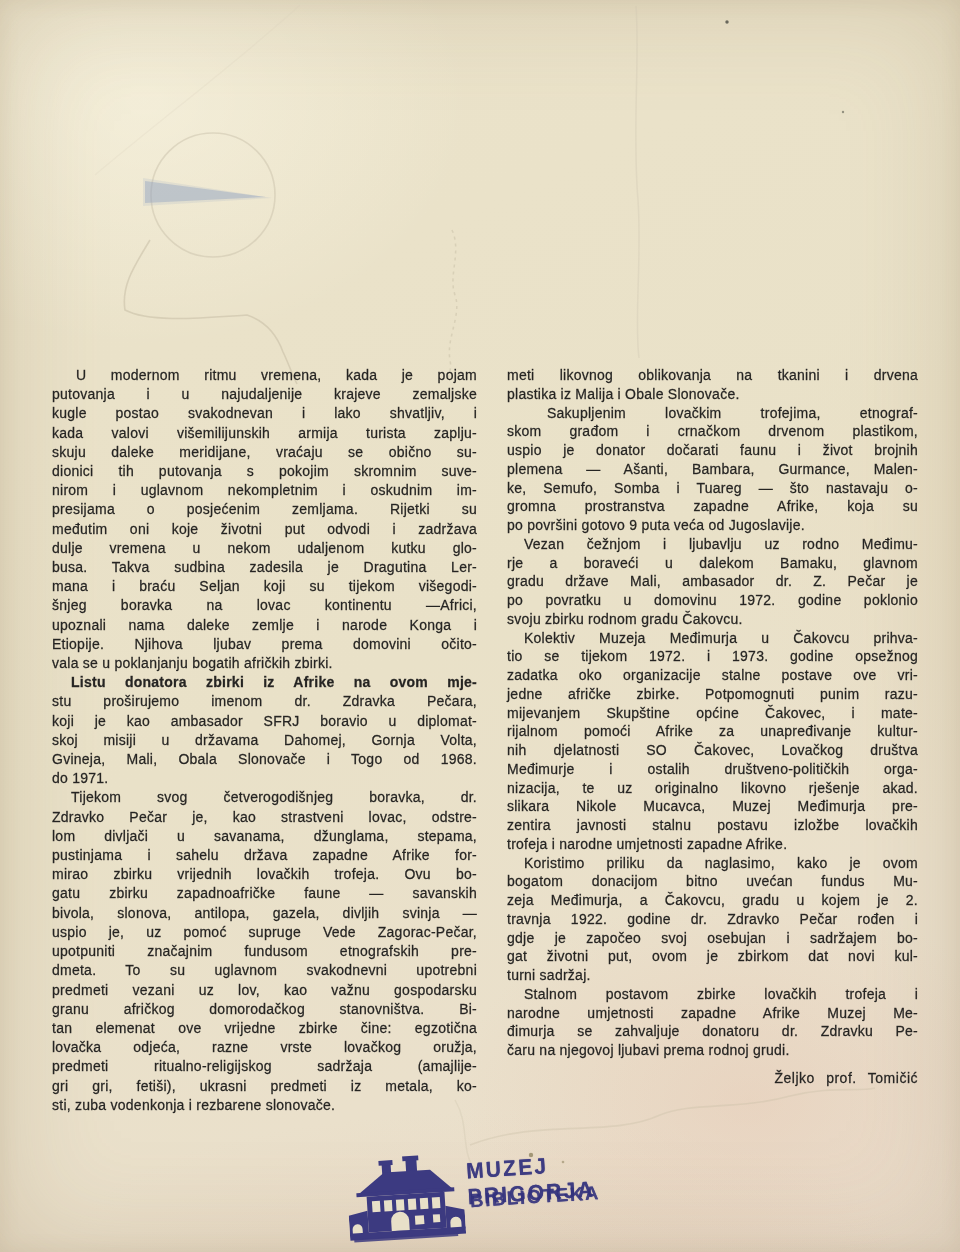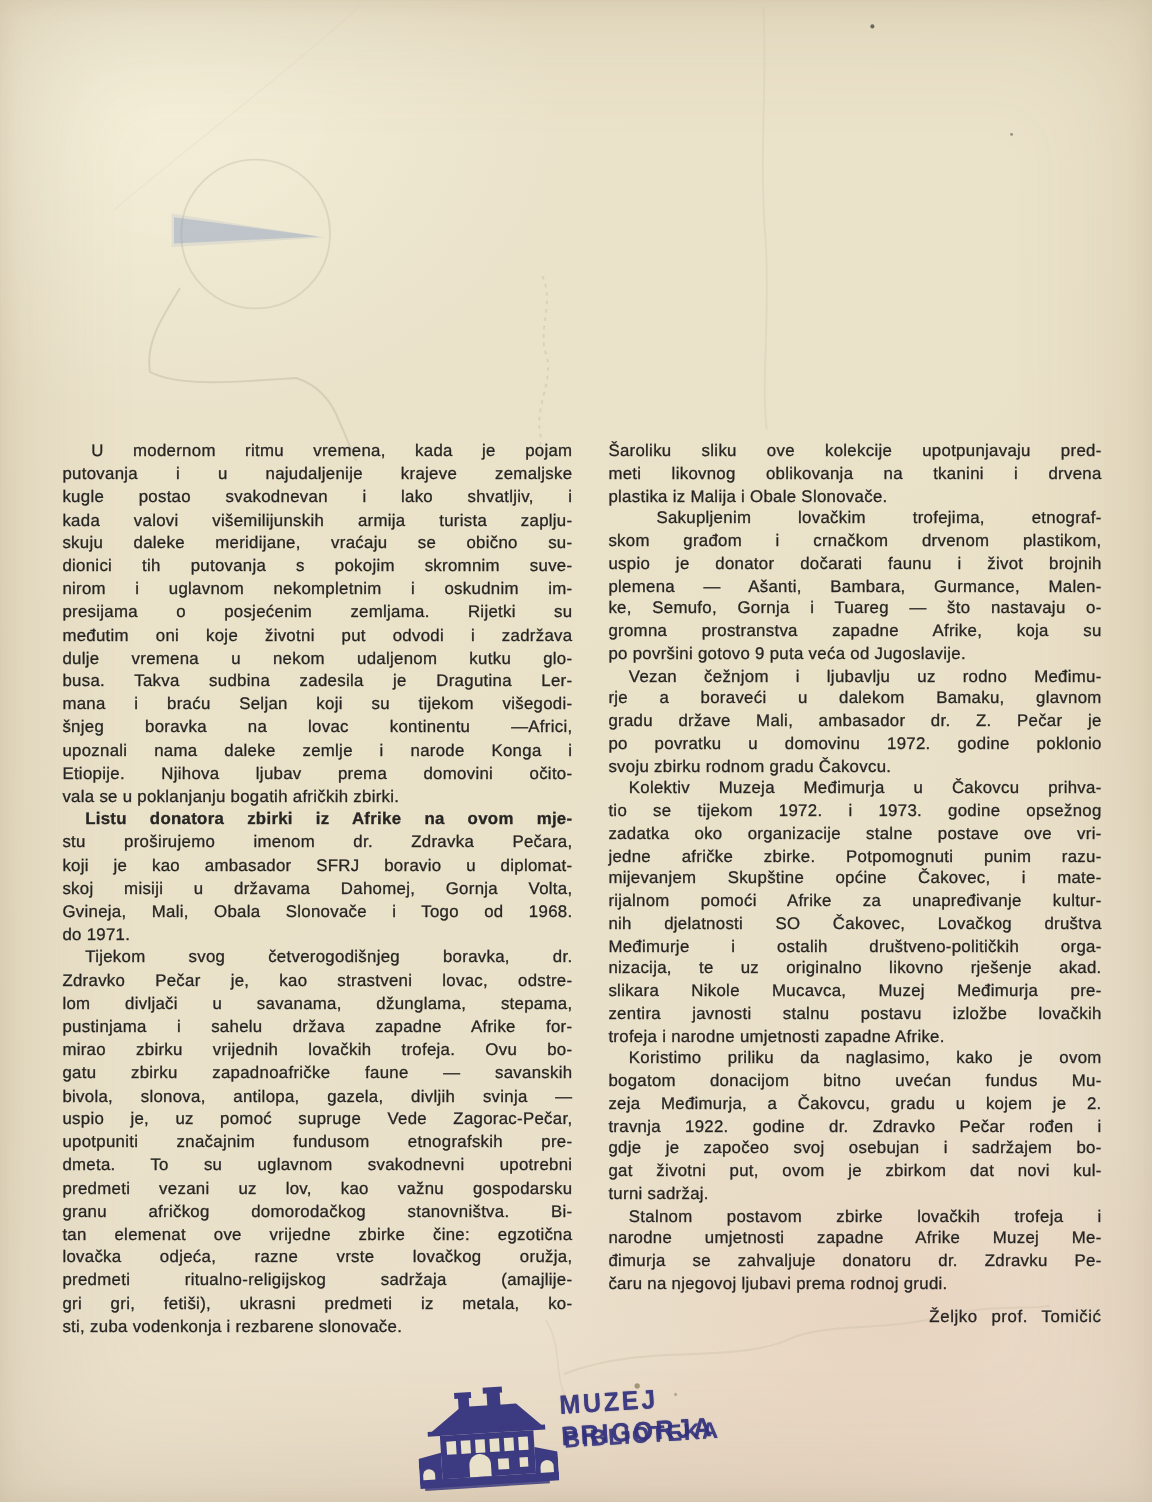--- a/index.html
+++ b/index.html
@@ -116,30 +116,29 @@
       <div class="line">granu afričkog domorodačkog stanovništva. Bi-</div>
       <div class="line">tan elemenat ove vrijedne zbirke čine: egzotična</div>
       <div class="line">lovačka odjeća, razne vrste lovačkog oružja,</div>
       <div class="line">predmeti ritualno-religijskog sadržaja (amajlije-</div>
       <div class="line">gri gri, fetiši), ukrasni predmeti iz metala, ko-</div>
       <div class="line end">sti, zuba vodenkonja i rezbarene slonovače.</div>
     </div>
   </div>
 <div class="col" id="col-right">
 <div>
-      <div class="line">Šaroliku sliku ove kolekcije upotpunjavaju pred-</div>
       <div class="line">meti likovnog oblikovanja na tkanini i drvena</div>
       <div class="line end">plastika iz Malija i Obale Slonovače.</div>
     </div>
     <div>
       <div class="line" style="text-indent: 40px;">Sakupljenim lovačkim trofejima, etnograf-</div>
       <div class="line">skom građom i crnačkom drvenom plastikom,</div>
       <div class="line">uspio je donator dočarati faunu i život brojnih</div>
       <div class="line">plemena — Ašanti, Bambara, Gurmance, Malen-</div>
-      <div class="line">ke, Semufo, Gornja i Tuareg — što nastavaju o-</div>
+      <div class="line">ke, Semufo, Somba i Tuareg — što nastavaju o-</div>
       <div class="line">gromna prostranstva zapadne Afrike, koja su</div>
       <div class="line end">po površini gotovo 9 puta veća od Jugoslavije.</div>
     </div>
     <div>
       <div class="line" style="text-indent: 17px;">Vezan čežnjom i ljubavlju uz rodno Međimu-</div>
       <div class="line">rje a boraveći u dalekom Bamaku, glavnom</div>
       <div class="line">gradu države Mali, ambasador dr. Z. Pečar je</div>
       <div class="line">po povratku u domovinu 1972. godine poklonio</div>
       <div class="line end">svoju zbirku rodnom gradu Čakovcu.</div>
     </div>

